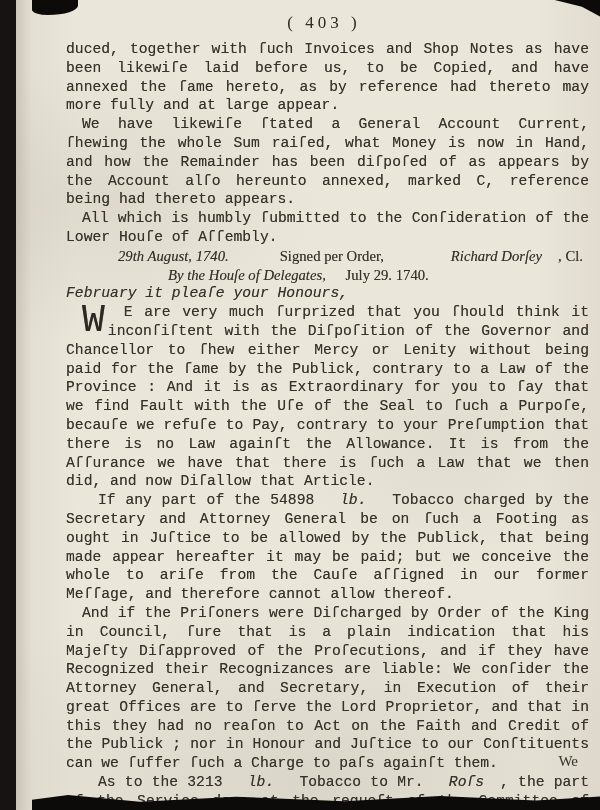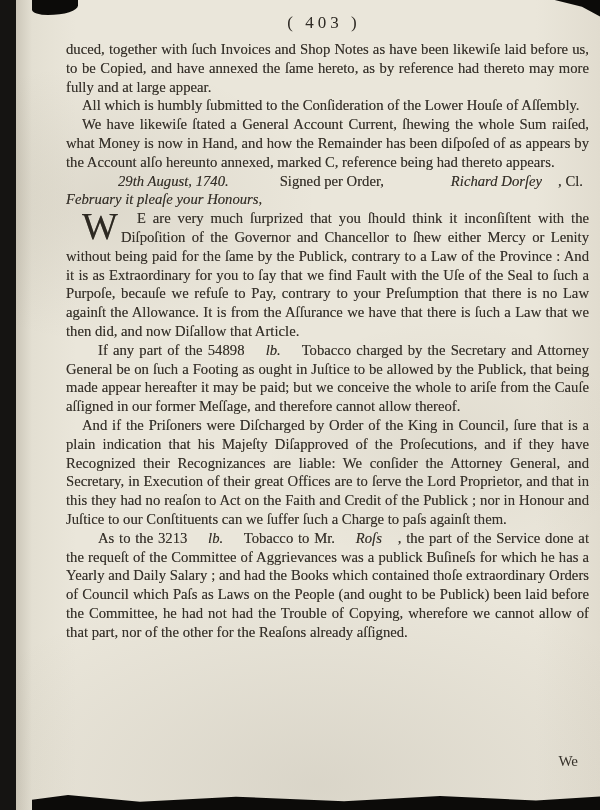--- a/index.html
+++ b/index.html
@@ -22,21 +22,21 @@
   .hdr {
     text-align: center; padding-top: 13px;
     font-size: 17px; letter-spacing: 4px; color: #2e2a24;
   }
   .text-block {
     position: absolute; left: 34px; right: 27px; top: 40px;
     font-size: 14.7px; line-height: 18.8px; text-align: justify;
     color: #36312a;
     text-shadow: 0 0 0.55px rgba(52,47,40,0.55);
   }
-  .text-block p { margin: 0; text-indent: 16px; }
+  .text-block p { margin: 0; text-indent: 16px; font-family: Liberation Mono, monospace; }
   .text-block p.noindent { text-indent: 0; }
   .it { font-style: italic; }
   .sigline {
     display: flex; justify-content: space-between;
     padding: 0 6px 0 20px;
   }
   .dateline { padding-left: 70px; }
   .salute { text-indent: 14px; }
   .dropcap {
     float: left; font-size: 38px; line-height: 31px;
@@ -70,31 +70,32 @@
 <body>
 
 <div class="scan">
 
   <div class="hdr">(  403  )</div>
 
   <div class="text-block">
 
     <p class="noindent">duced, together with ſuch Invoices and Shop Notes as have been likewiſe laid before us, to be Copied, and have annexed the ſame hereto, as by reference had thereto may more fully and at large appear.</p>
 
+    <p>We have likewiſe ſtated a General Account Current, ſhewing the whole Sum raiſed, what Money is now in Hand, and how the Remainder has been diſpoſed of as appears by the Account alſo hereunto annexed, marked C, reference being had thereto appears.</p>
+
     <p>All which is humbly ſubmitted to the Conſideration of the Lower Houſe of Aſſembly.</p>
-
-    <p>We have likewiſe ſtated a General Account Current, ſhewing the whole Sum raiſed, what Money is now in Hand, and how the Remainder has been diſpoſed of as appears by the Account alſo hereunto annexed, marked C, reference being had thereto appears.</p>
 
     <div class="sigline">
       <span class="it">29th August, 1740.</span>
       <span>Signed per Order,</span>
       <span><span class="it">Richard Dorſey</span><span>, Cl.</span></span>
     </div>
 
 
+    <div class="dateline"><span class="it">By the Houſe of Delegates,</span><span> July 29. 1740.</span></div>
 
     <p class="noindent salute it">February it pleaſe your Honours,</p>
 
     <p class="noindent"><span class="dropcap">W</span><span>E are very much ſurprized that you ſhould think it inconſiſtent with the Diſpoſition of the Governor and Chancellor to ſhew either Mercy or Lenity without being paid for the ſame by the Publick, contrary to a Law of the Province : And it is as Extraordinary for you to ſay that we find Fault with the Uſe of the Seal to ſuch a Purpoſe, becauſe we refuſe to Pay, contrary to your Preſumption that there is no Law againſt the Allowance.  It is from the Aſſurance we have that there is ſuch a Law that we then did, and now Diſallow that Article.</span></p>
 
     <p><span>If any part of the 54898 </span><span class="it">lb.</span><span> Tobacco charged by the Secretary and Attorney General be on ſuch a Footing as ought in Juſtice to be allowed by the Publick, that being made appear hereafter it may be paid; but we conceive the whole to ariſe from the Cauſe aſſigned in our former Meſſage, and therefore cannot allow thereof.</span></p>
 
     <p>And if the Priſoners were Diſcharged by Order of the King in Council, ſure that is a plain indication that his Majeſty Diſapproved of the Proſecutions, and if they have Recognized their Recognizances are liable: We conſider the Attorney General, and Secretary, in Execution of their great Offices are to ſerve the Lord Proprietor, and that in this they had no reaſon to Act on the Faith and Credit of the Publick ; nor in Honour and Juſtice to our Conſtituents can we ſuffer ſuch a Charge to paſs againſt them.</p>
 
     <p><span>As to the 3213 </span><span class="it">lb.</span><span> Tobacco to Mr. </span><span class="it">Roſs</span><span>, the part of the Service done at the requeſt of the Committee of Aggrievances was a publick Buſineſs for which he has a Yearly and Daily Salary ; and had the Books which contained thoſe extraordinary Orders of Council which Paſs as Laws on the People (and ought to be Publick) been laid before the Committee, he had not had the Trouble of Copying, wherefore we cannot allow of that part, nor of the other for the Reaſons already aſſigned.</span></p>

